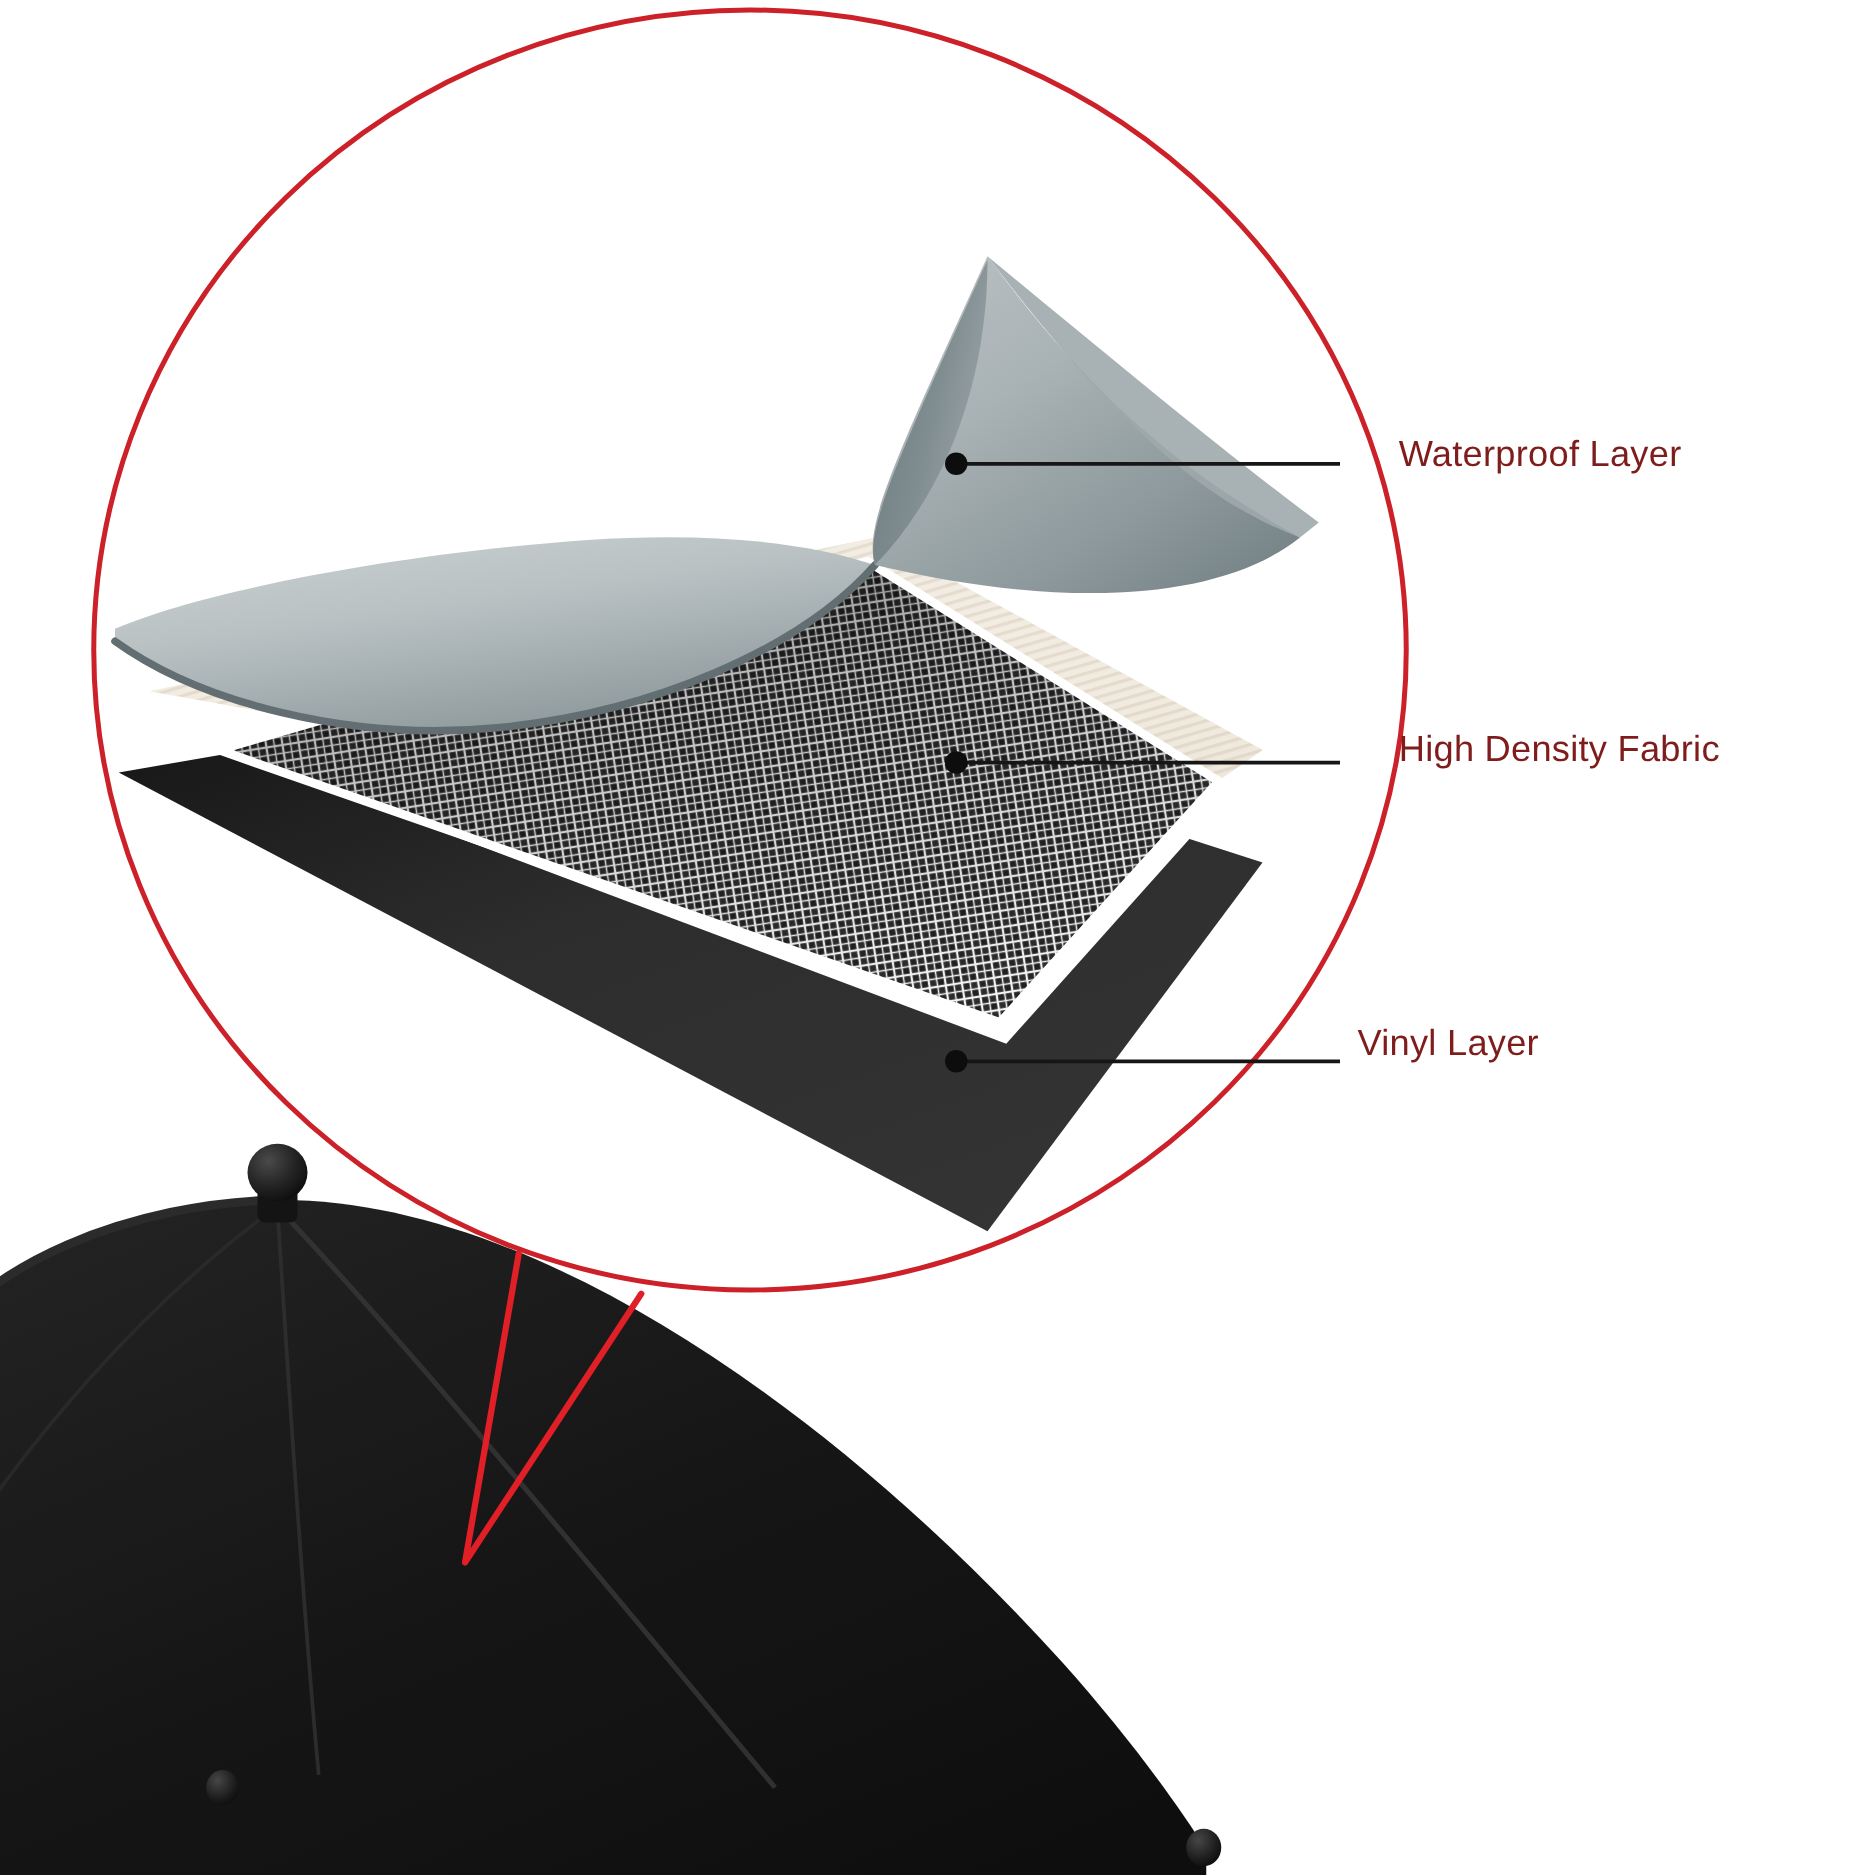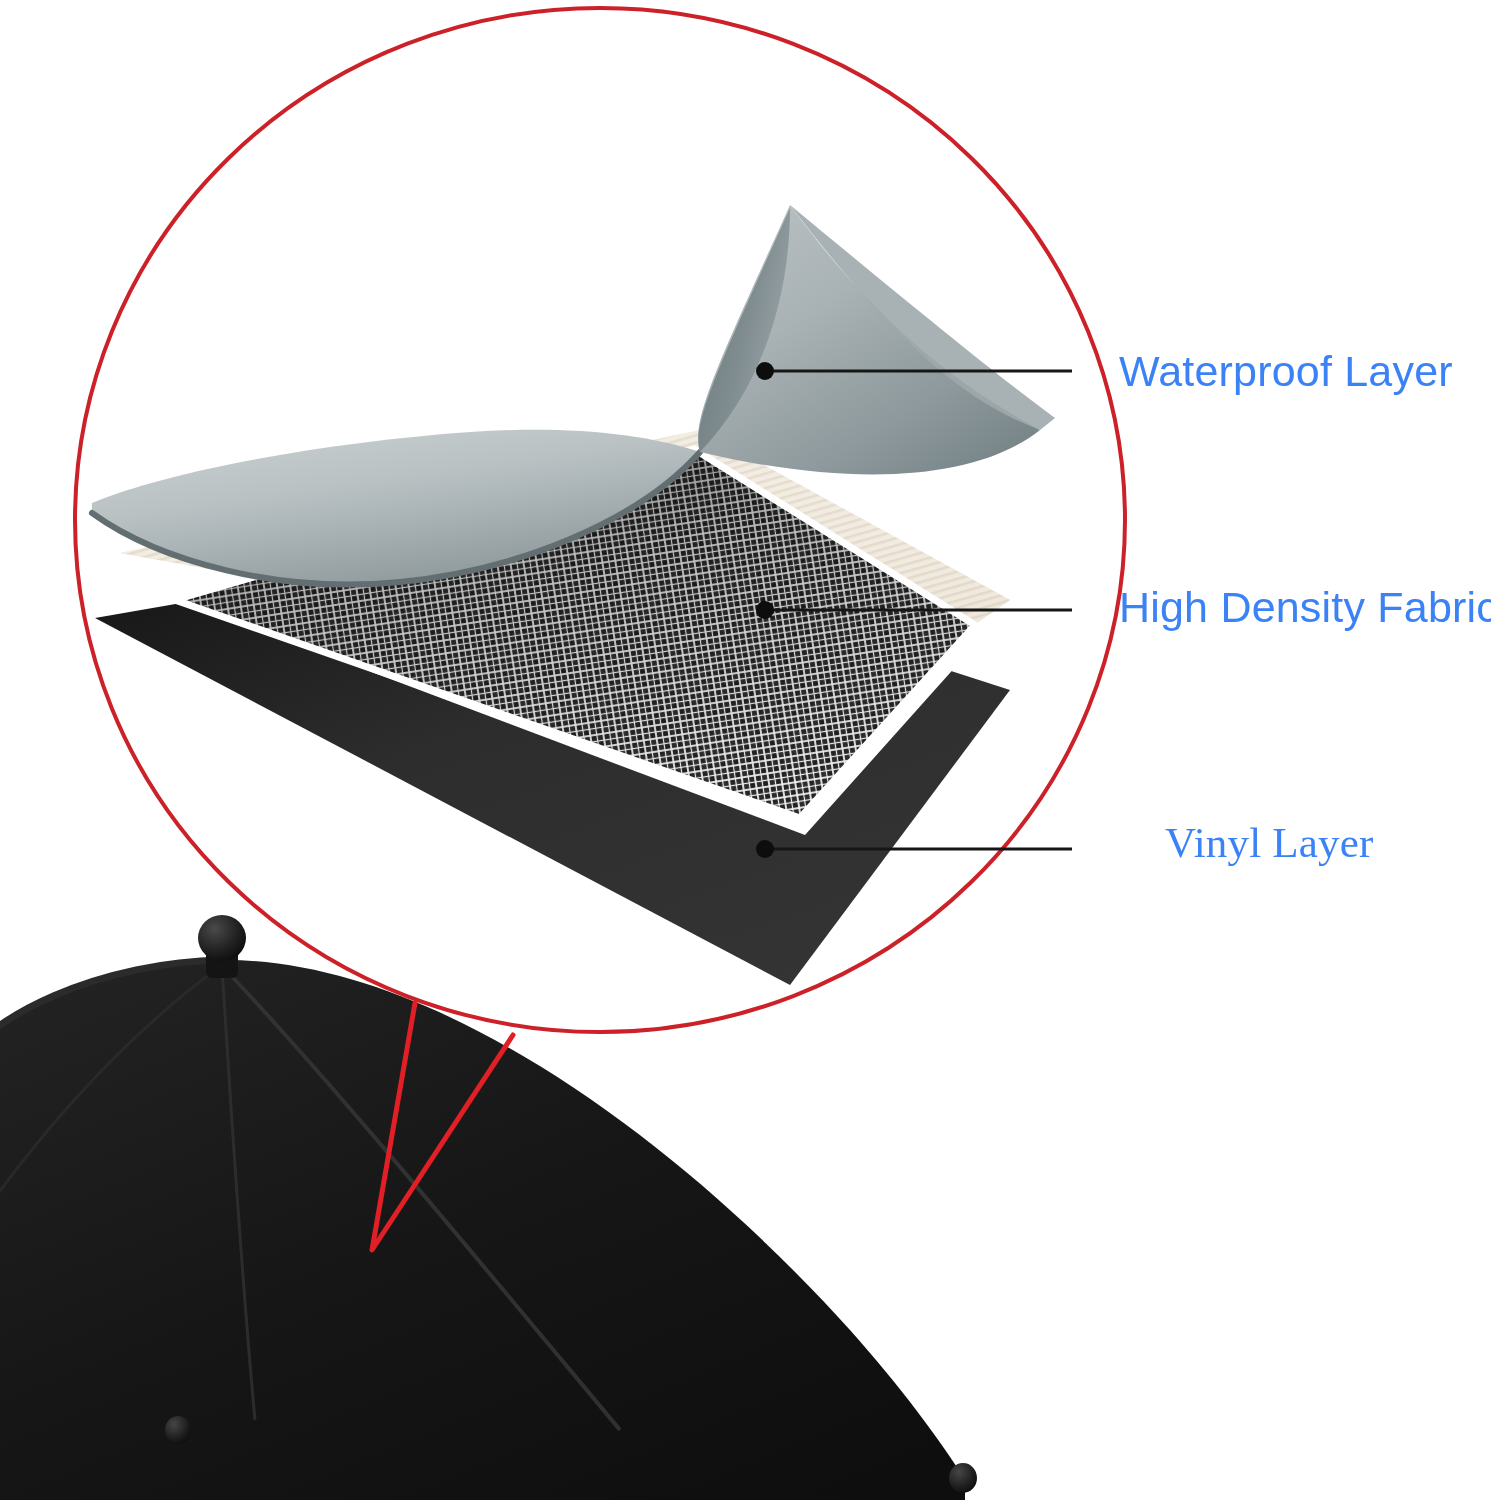--- a/index.html
+++ b/index.html
@@ -18,30 +18,30 @@
   #scene {
     position: absolute;
     left: 0;
     top: 0;
     width: 1491px;
     height: 1500px;
   }
   .callout-label {
     position: absolute;
     font-family: "Liberation Sans", sans-serif;
-    font-size: 43px;
+    font-size: 29px;
     font-weight: 400;
-    color: #3b82f6;
+    color: #7f1d1d;
     letter-spacing: 0.2px;
     white-space: nowrap;
     line-height: 1;
   }
   #label-waterproof { left: 1119px; top: 350px; }
   #label-fabric     { left: 1119px; top: 586px; }
-  #label-vinyl      { left: 1165px; top: 821px; font-family: Liberation Serif, serif; }
+  #label-vinyl      { left: 1086px; top: 821px; }
 </style>
 </head>
 <body>
 
 <div id="page">
 
   <svg id="scene" viewBox="0 0 1491 1500" xmlns="http://www.w3.org/2000/svg">
     <defs>
 
       <linearGradient id="gradFlatTop" x1="0" y1="0" x2="0.55" y2="1">

